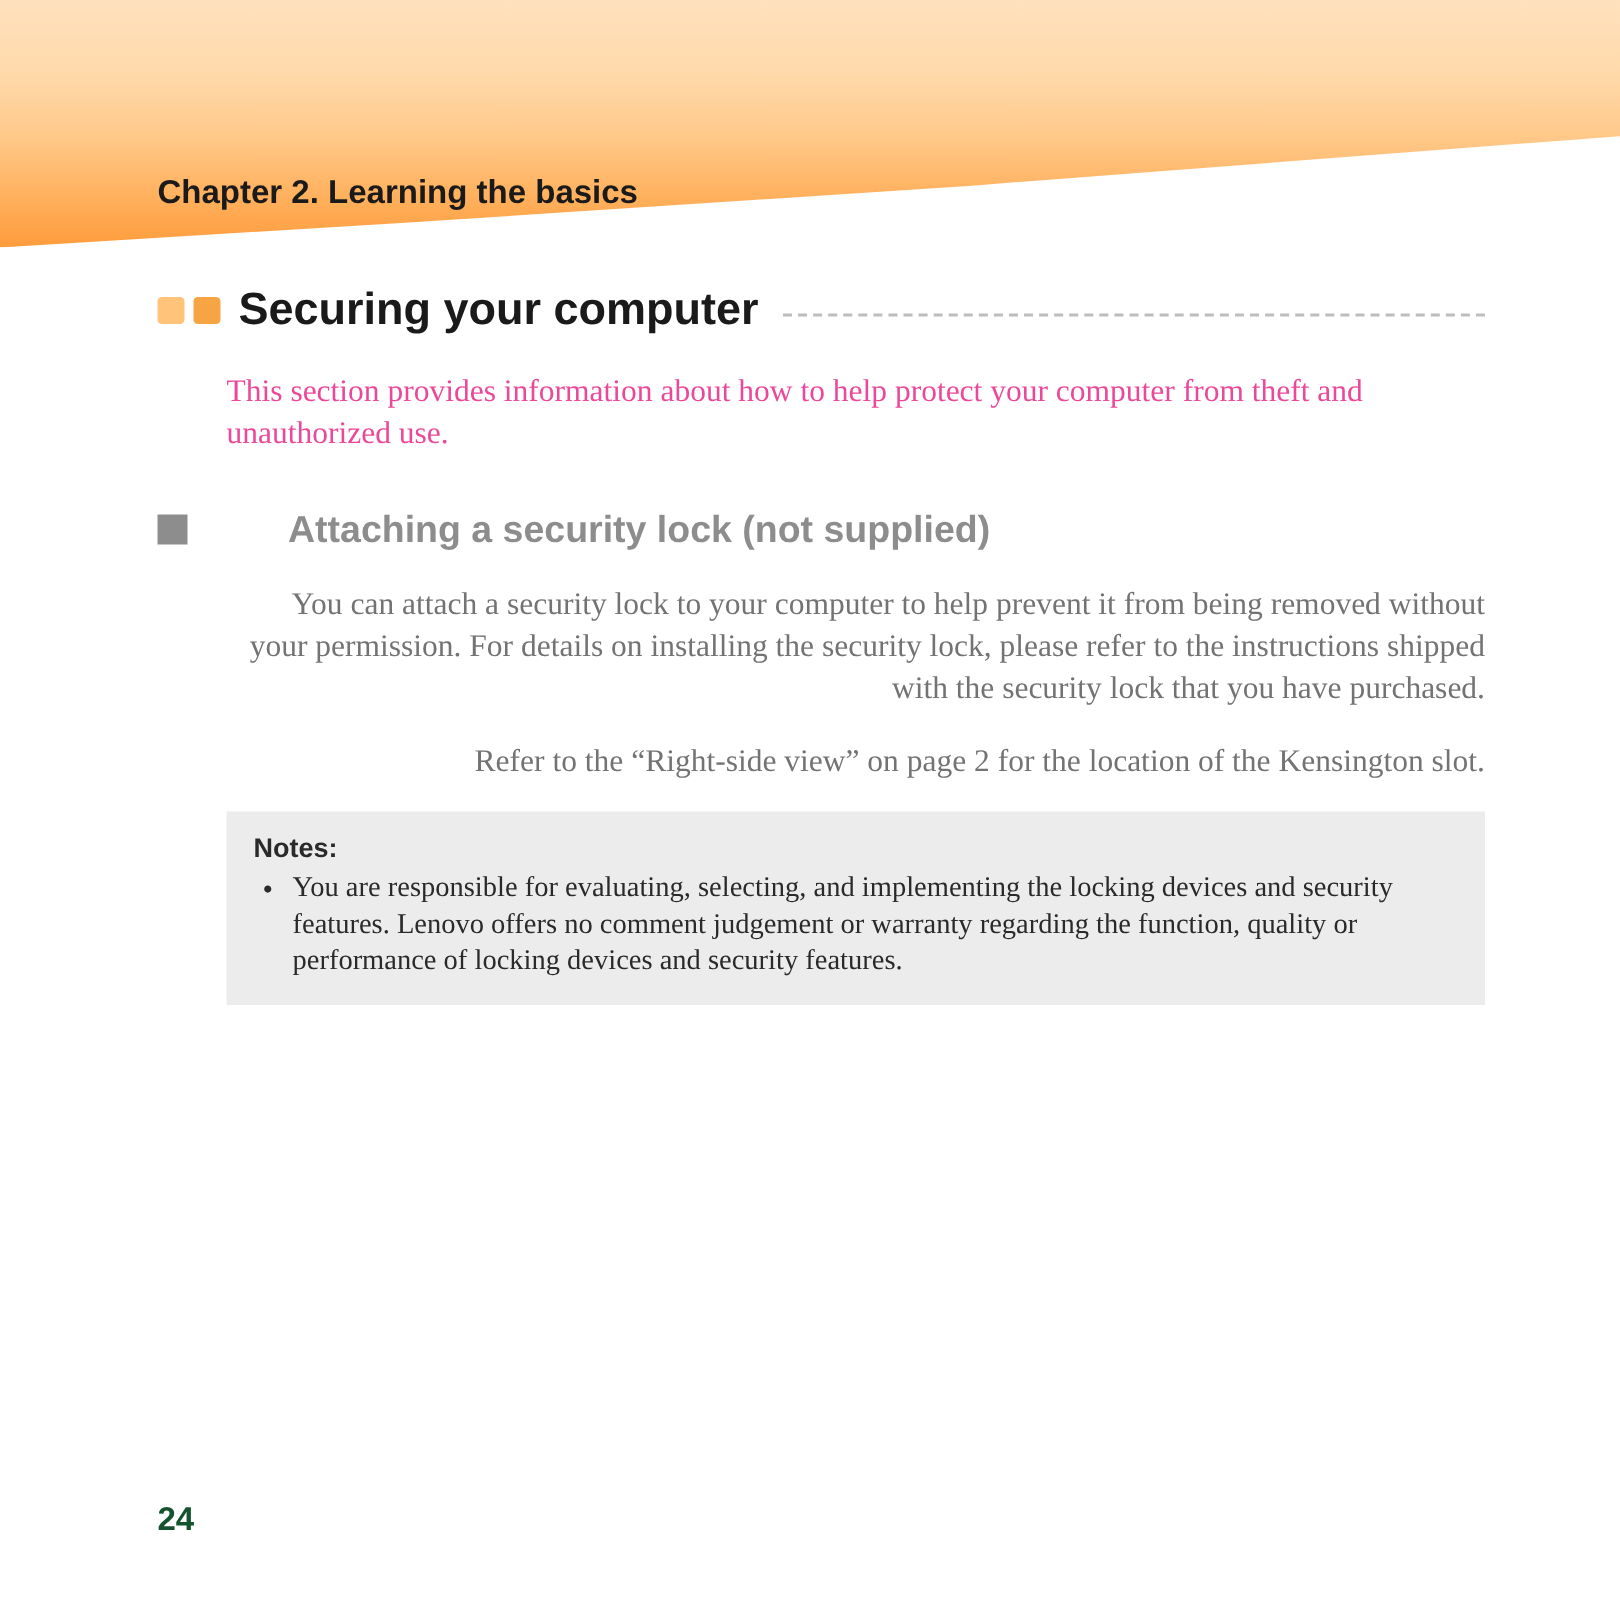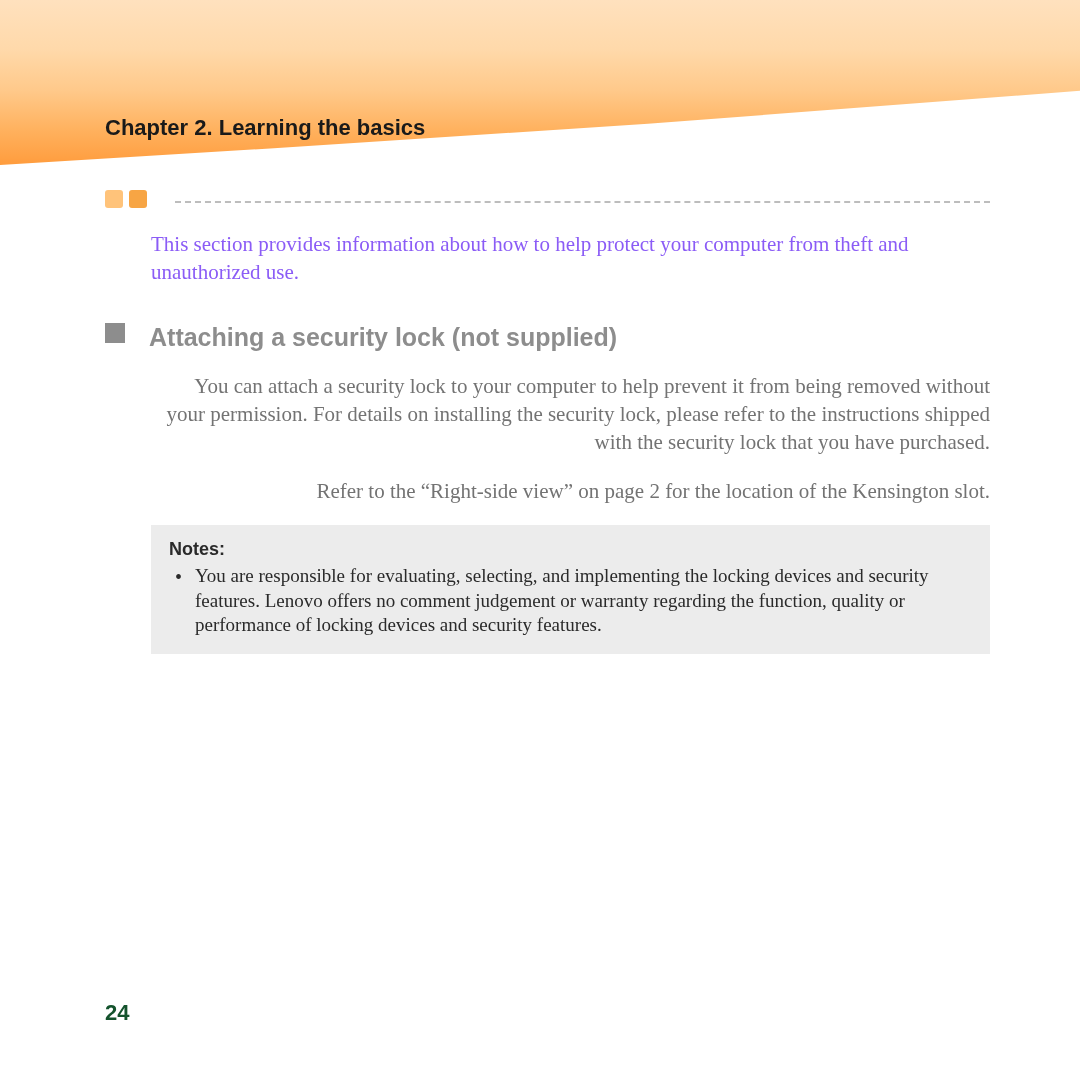--- a/index.html
+++ b/index.html
@@ -71,28 +71,29 @@
     }
     .dash-line {
       flex: 1;
       border-top: 2px dashed #bdbdbd;
       margin-left: 16px;
       margin-top: 6px;
     }
     .intro-para {
       font-size: 21px;
       line-height: 1.35;
-      color: #8b5cf6;
+      color: #ec4899;
       margin-left: 46px;
       margin-bottom: 36px;
     }
     .sub-header {
       display: flex;
-      align-items: flex-start;
+      align-items: center;
       margin-bottom: 20px;
+      gap: 43px;
     }
     .sub-sq {
       width: 20px;
       height: 20px;
       background: #8d8d8d;
       margin-right: 24px;
     }
     .sub-title {
       font-family: Arial, Helvetica, sans-serif;
       font-weight: bold;
@@ -154,20 +155,21 @@
 
 <div class="chapter-heading">Chapter 2. Learning the basics</div>
 
 <div class="content">
 
   <div class="section-header">
     <div class="sq-bullets">
       <div class="sq"></div>
       <div class="sq"></div>
     </div>
+    <div class="section-title">Securing your computer</div>
     <div class="dash-line"></div>
   </div>
 
   <p class="intro-para">This section provides information about how to help protect your computer from theft and unauthorized use.</p>
 
   <div class="sub-header">
     <div class="sub-sq"></div>
     <div class="sub-title">Attaching a security lock (not supplied)</div>
   </div>
 

